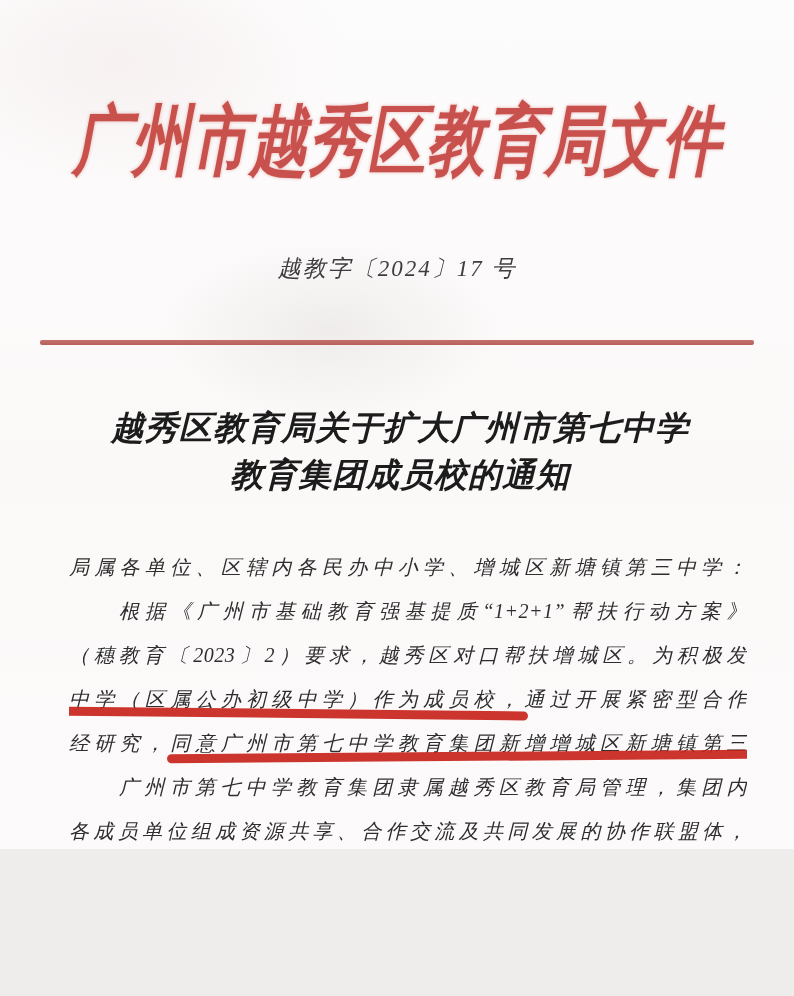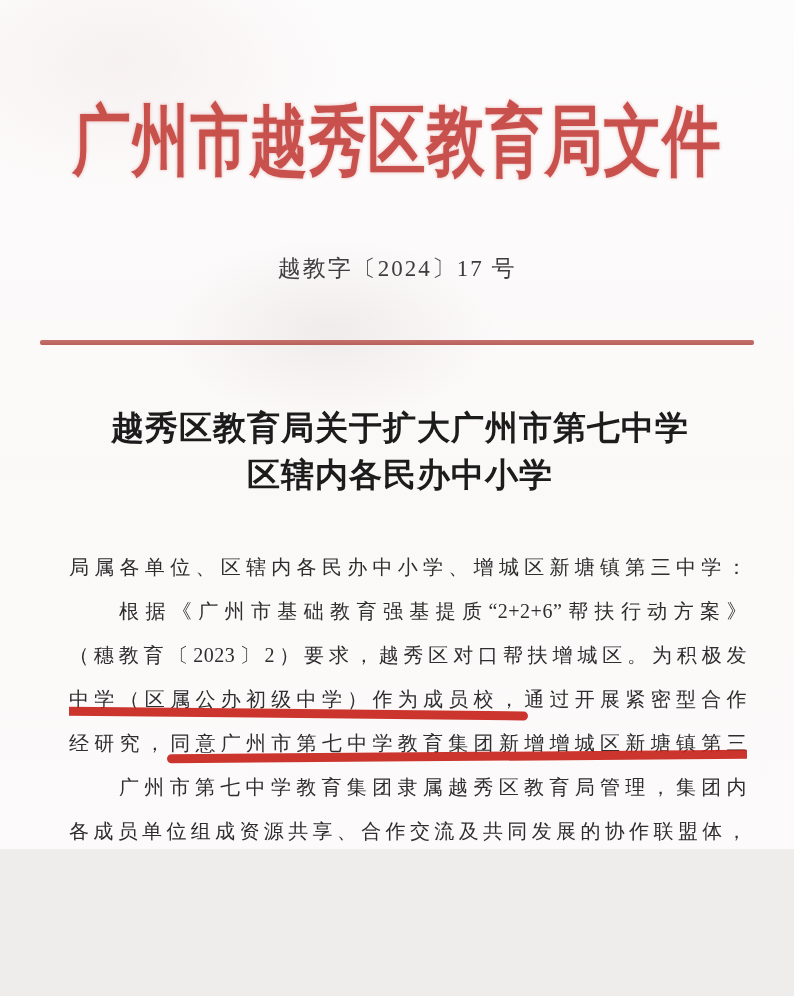--- a/index.html
+++ b/index.html
@@ -7,20 +7,21 @@
     width:794px;height:996px;overflow:hidden;
     font-family:"Liberation Serif","DejaVu Serif",serif;
     background:#efecec;
   }
   .page{
     position:relative;width:794px;height:849px;box-sizing:border-box;overflow:hidden;
     background:
       radial-gradient(240px 130px at 330px 330px, rgba(175,165,165,0.16), transparent 70%),
       radial-gradient(300px 180px at 120px 60px, rgba(235,220,222,0.35), transparent 75%),
       linear-gradient(180deg,#fdfcfc 0%, #fbf8f8 55%, #fcfafa 100%);
+    font-style: italic;
   }
   .red-head{
     margin:104px 0 0 0;
     text-align:center;
     font-size:58px;
     font-weight:700;
     line-height:1.0;
     color:#c64540;
     letter-spacing:1px;
     transform:scaleY(1.32);
@@ -86,28 +87,28 @@
 <div class="page">
 
   <h1 class="red-head">广州市越秀区教育局文件</h1>
 
   <div class="doc-no">越教字〔2024〕17 号</div>
 
   <div class="red-rule"></div>
 
   <h2 class="title">
     <span class="tl">越秀区教育局关于扩大广州市第七中学</span>
-    <span class="tl">区辖内各民办中小学</span>
+    <span class="tl">教育集团成员校的通知</span>
   </h2>
 
   <div class="body">
 
     <div class="line fill"><span>局属各单位、区辖内各民办中小学、增城区新塘镇第三中学：</span></div>
 
-    <div class="line fill indent"><span>根据《广州市基础教育强基提质“2+2+6”帮扶行动方案》</span></div>
+    <div class="line fill indent"><span>根据《广州市基础教育强基提质“1+2+1”帮扶行动方案》</span></div>
 
     <div class="line fill"><span>（穗教育〔2023〕2）要求，越秀区对口帮扶增城区。为积极发</span></div>
 
 
     <div class="line fill"><span class="mark mark-b">中学（区属公办初级中学）作为成员校，</span><span>通过开展紧密型合作</span></div>
 
     <div class="line fill"><span>经研究，</span><span class="mark mark-a">同意广州市第七中学教育集团新增增城区新塘镇第三</span></div>
 
 
 

